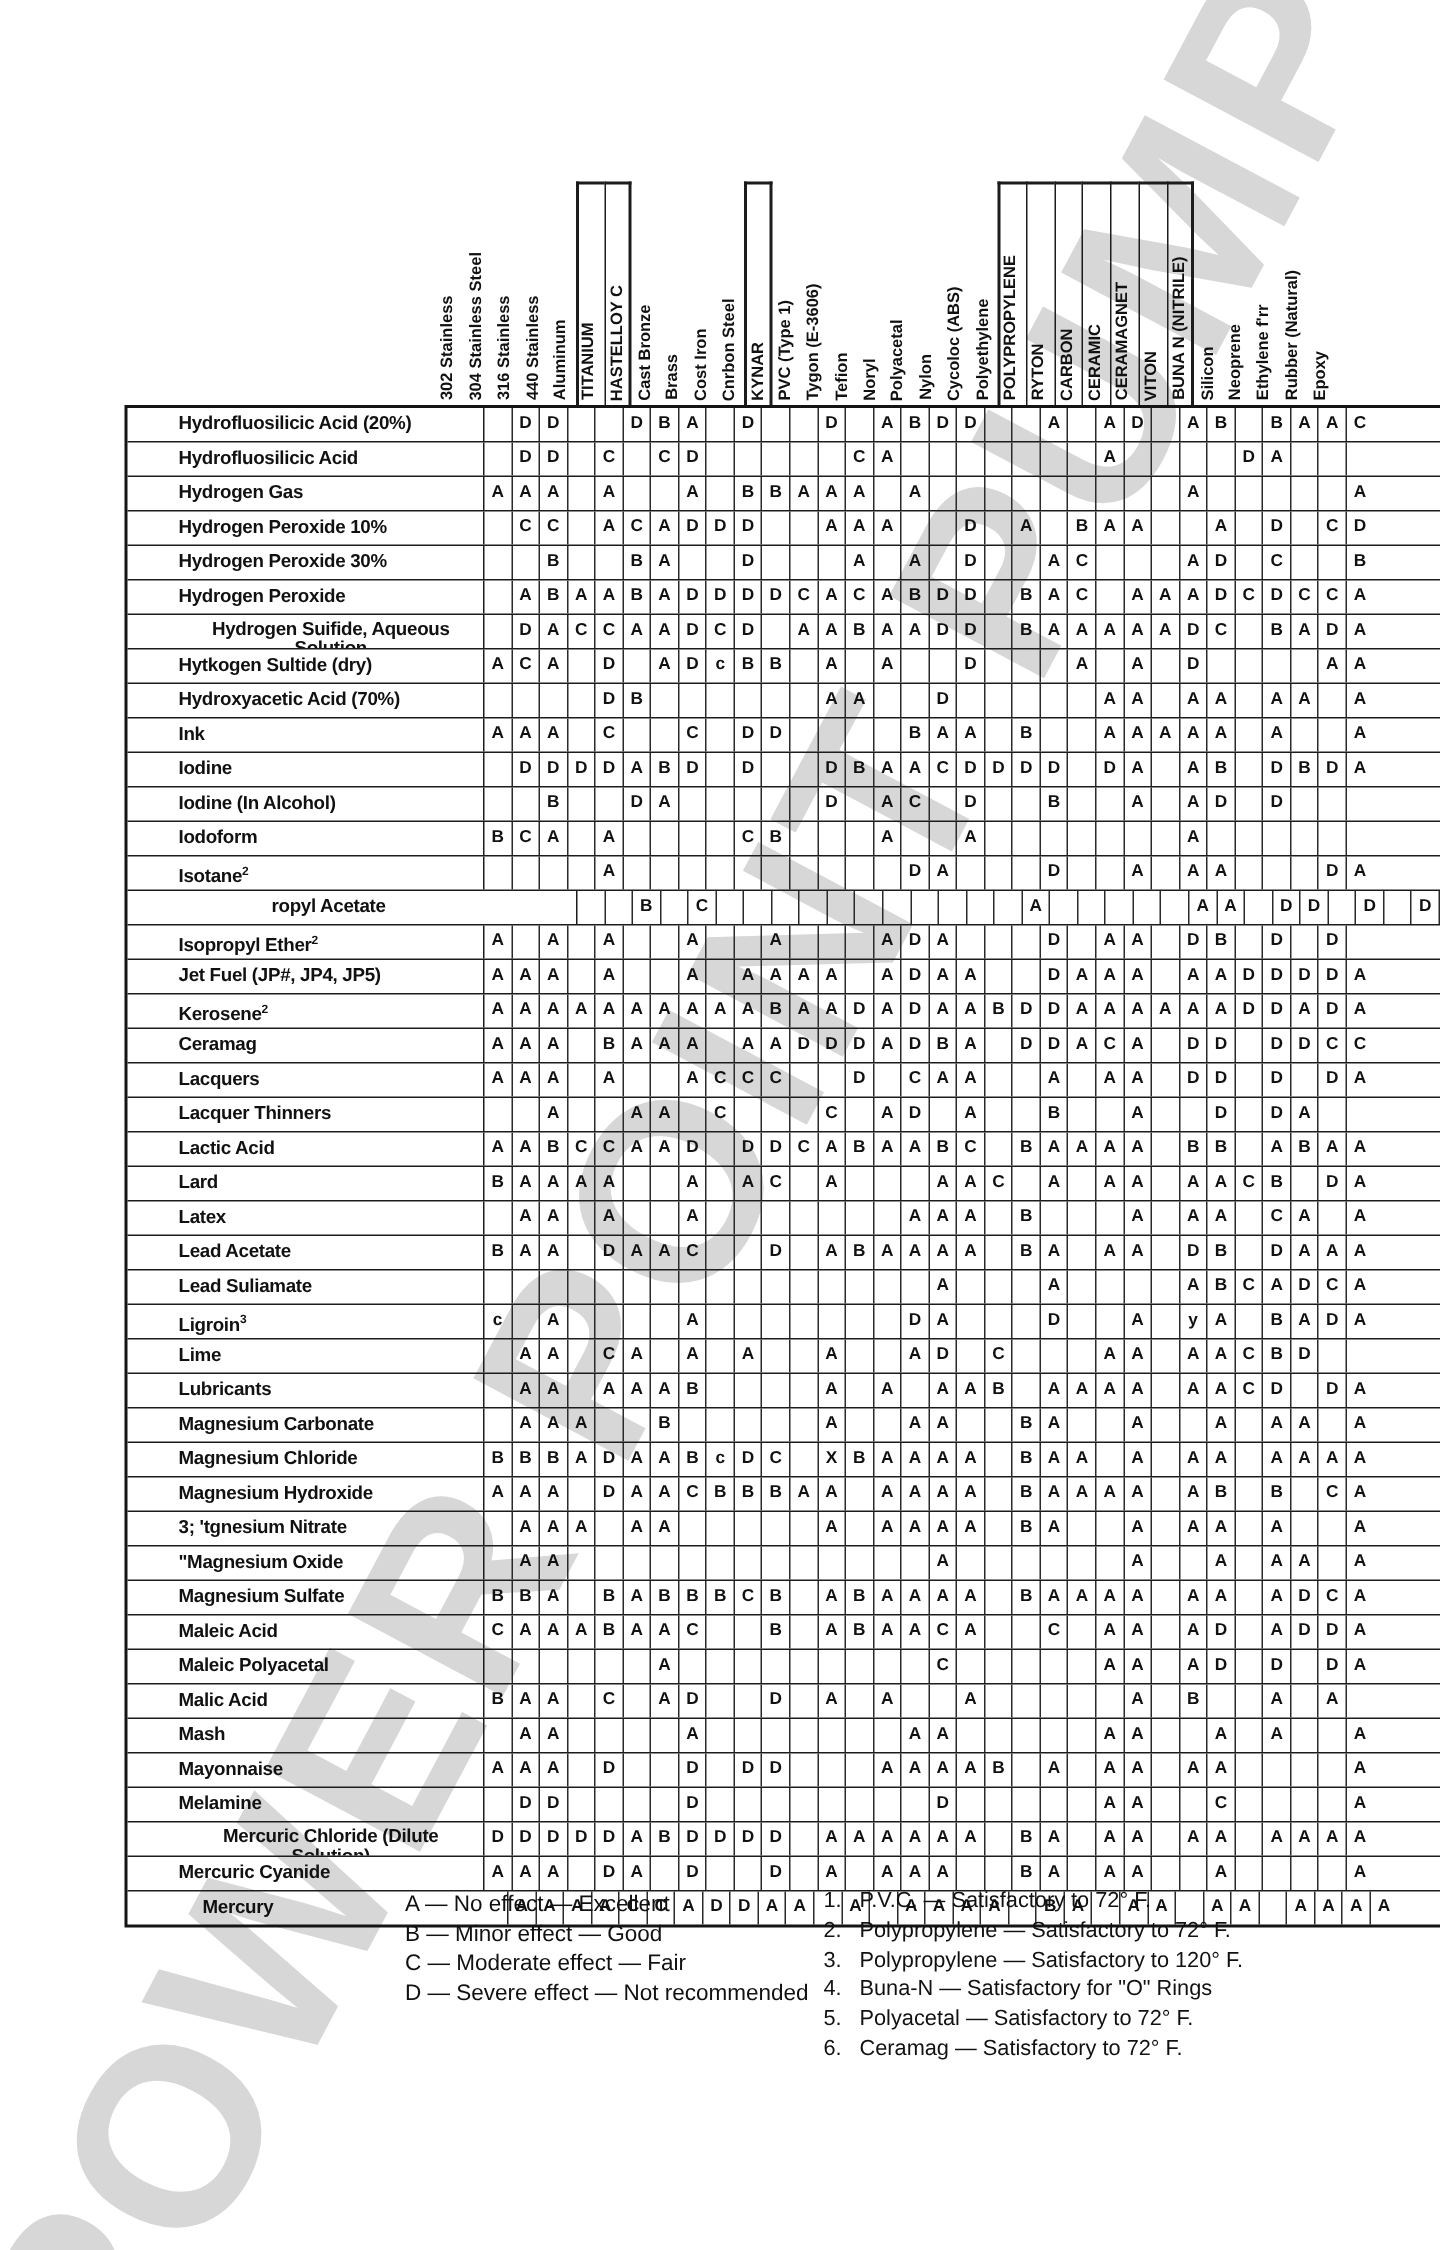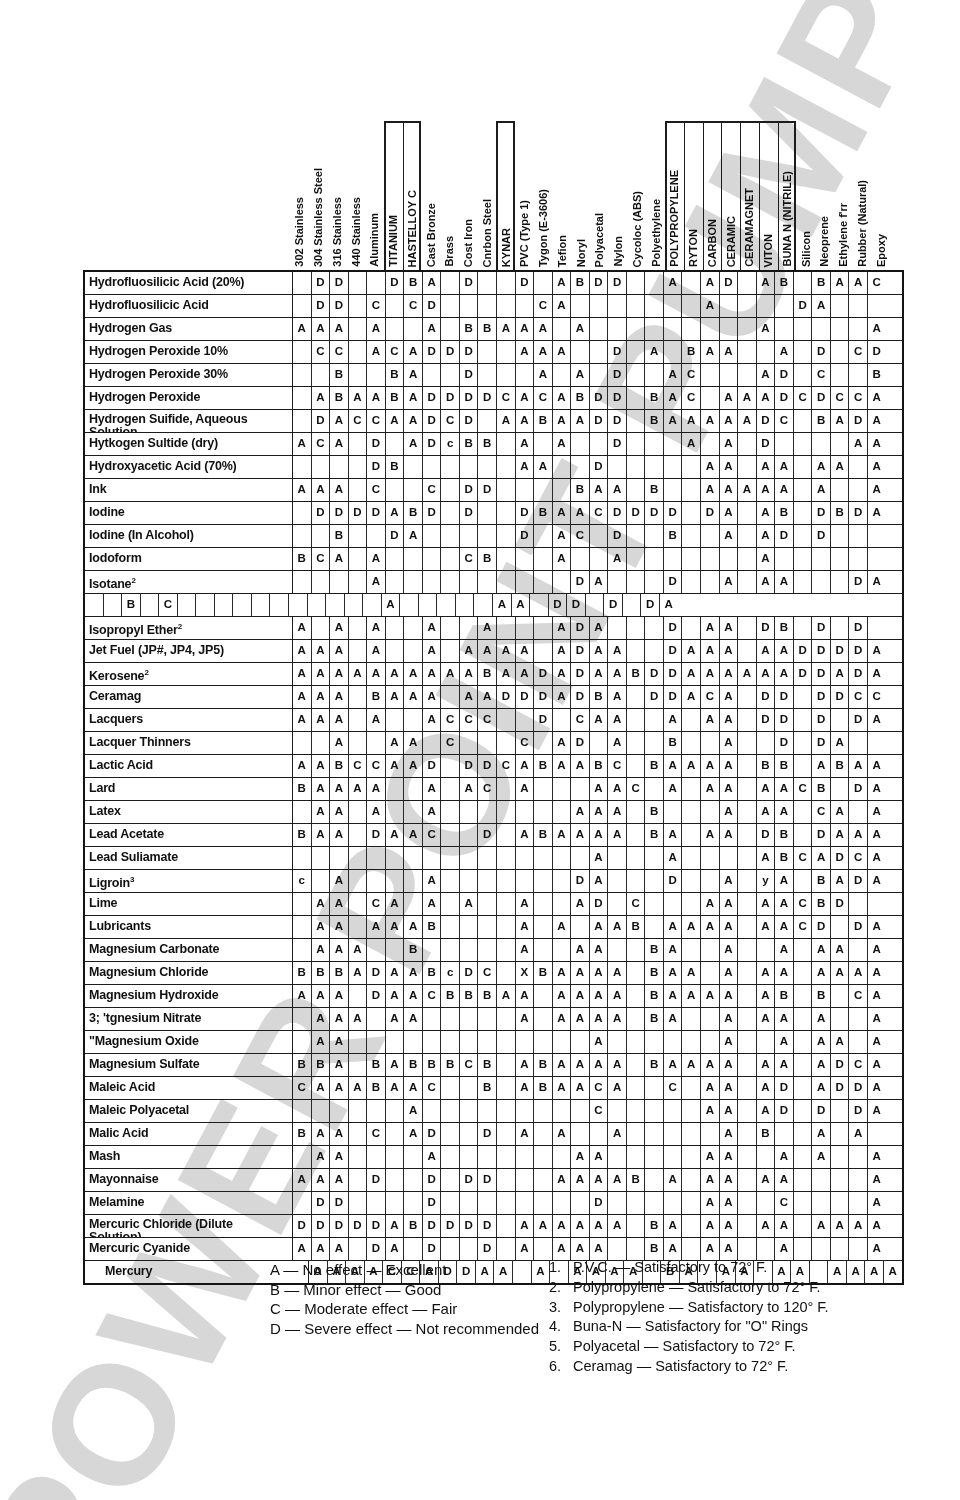--- a/index.html
+++ b/index.html
@@ -13,23 +13,23 @@
   .vtext{position:absolute;bottom:3px;left:50%;transform:translateX(-50%) rotate(180deg);
         writing-mode:vertical-rl;white-space:nowrap;font-size:11px;font-weight:bold;line-height:13px;}
   .hbox{position:absolute;left:0;right:0;bottom:0;height:149px;border:2px solid #1c1c1c;border-bottom:none;box-sizing:border-box;}
   .hbox.start,.hbox.mid{border-right:none;}
   .hbox.mid{border-left:1px solid #1c1c1c;}
   .hbox.end{border-left:1px solid #1c1c1c;}
   .grid{border:2px solid #141414;border-top:2px solid #141414;}
   .trow{display:flex;height:22px;border-bottom:1.5px solid #1c1c1c;box-sizing:content-box;background:transparent;}
   .trow:last-child{border-bottom:none;padding-left:16px;}
   .rlabel{width:203px;padding-left:4px;border-right:1.5px solid #1c1c1c;font-size:12.5px;font-weight:bold;
-        line-height:20px;white-space:nowrap;overflow:hidden;letter-spacing:-0.2px;}
+        line-height:20px;white-space:nowrap;overflow:hidden;letter-spacing:-0.2px;margin-left:30px;}
   .rlabel sup{font-size:8px;}
-  .rlabel.two{line-height:15px;padding-top:2px;}
+  .rlabel.two{line-height:15px;padding-top:2px;text-align:center;}
   .sub{font-size:12.5px;font-weight:bold;line-height:11px;}
   .dcell{width:17.55px;border-right:1.2px solid #2a2a2a;text-align:center;font-size:11.5px;font-weight:bold;
         line-height:21px;overflow:hidden;}
   .dcell:last-child{border-right:none;}
   .legend{position:absolute;left:270px;top:1260px;z-index:1;font-size:15px;line-height:19.5px;}
   .notes{position:absolute;left:549px;top:1258px;z-index:1;font-size:14.5px;line-height:19.8px;}
   .nrow{display:flex;}
   .nrow .n{width:24px;}
 </style>
 </head>
@@ -632,20 +632,21 @@
           <div class="dcell"></div>
           <div class="dcell">A</div>
           <div class="dcell">A</div>
           <div class="dcell"></div>
           <div class="dcell"></div>
           <div class="dcell"></div>
           <div class="dcell">D</div>
           <div class="dcell">A</div>
         </div>
         <div class="trow">
+          <div class="rlabel" style="padding-left: 66px;">ropyl Acetate</div>
           <div class="dcell"></div>
           <div class="dcell"></div>
           <div class="dcell">B</div>
           <div class="dcell"></div>
           <div class="dcell">C</div>
           <div class="dcell"></div>
           <div class="dcell"></div>
           <div class="dcell"></div>
           <div class="dcell"></div>
           <div class="dcell"></div>

